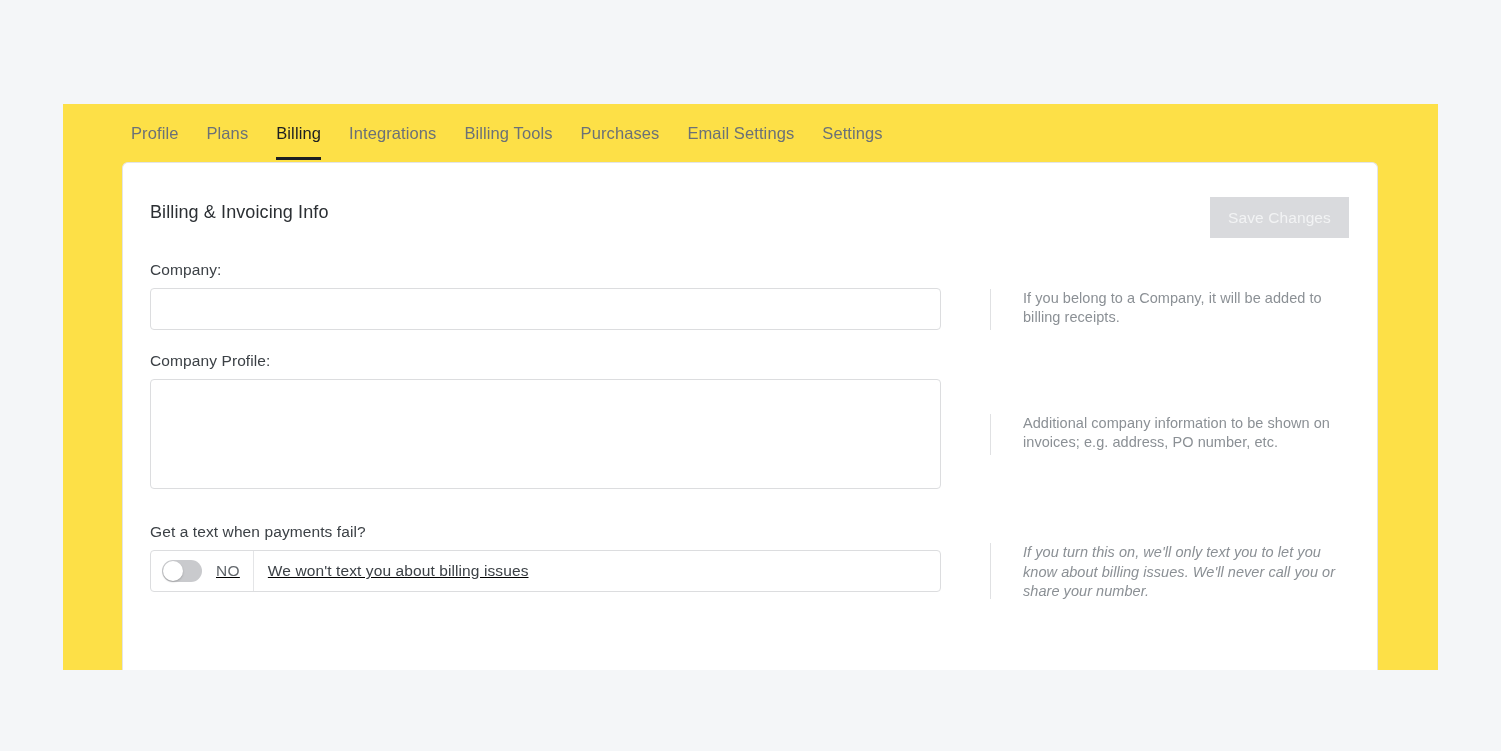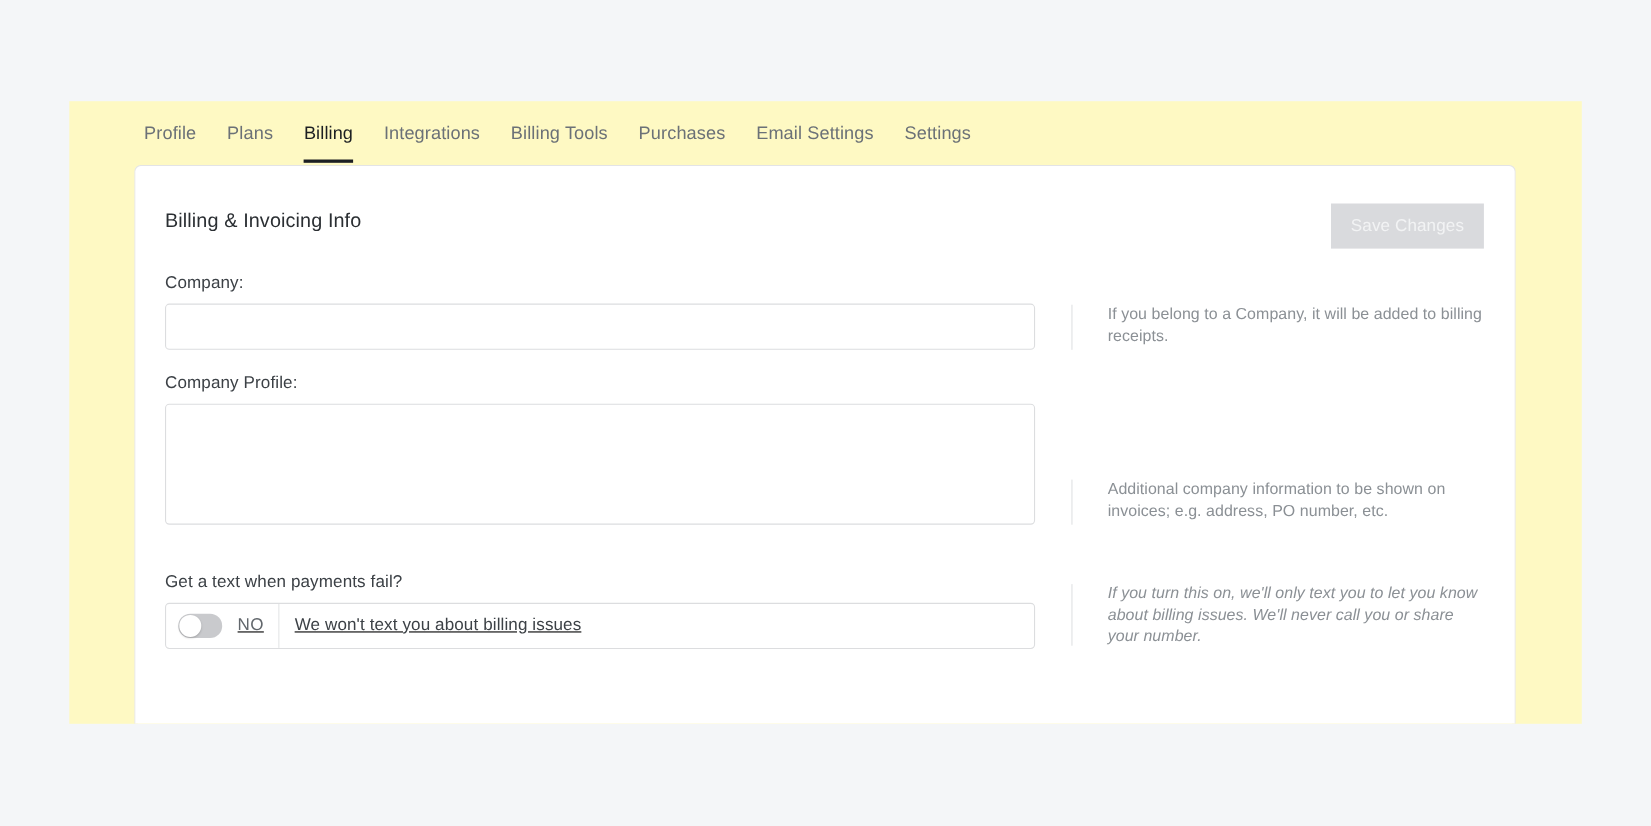--- a/index.html
+++ b/index.html
@@ -13,24 +13,24 @@
     background: #f4f6f8;
     font-family: "Liberation Sans", sans-serif;
     -webkit-font-smoothing: antialiased;
     overflow: hidden;
   }
 
   
   #app-shell {
     position: absolute;
     left: 63px;
-    top: 92px;
+    top: 104px;
     width: 1375px;
     height: 566px;
-    background: #fef9c3;
+    background: #fde047;
     overflow: hidden;
   }
 
   
   #tab-bar {
     position: absolute;
     left: 0;
     top: 0;
     width: 100%;
     height: 58px;
@@ -108,21 +108,22 @@
     padding: 0 18px;
     height: 41px;
     min-width: 139px;
     cursor: default;
     letter-spacing: 0.1px;
   }
 
   
   .field-block {
     display: flex;
-    align-items: flex-end;
+    align-items: center;
+    gap: 16px;
   }
   .field-left {
     width: 792px;
     flex: 0 0 792px;
   }
   .field-right {
     flex: 1;
     display: flex;
     align-items: flex-start;
     padding-left: 32px;

